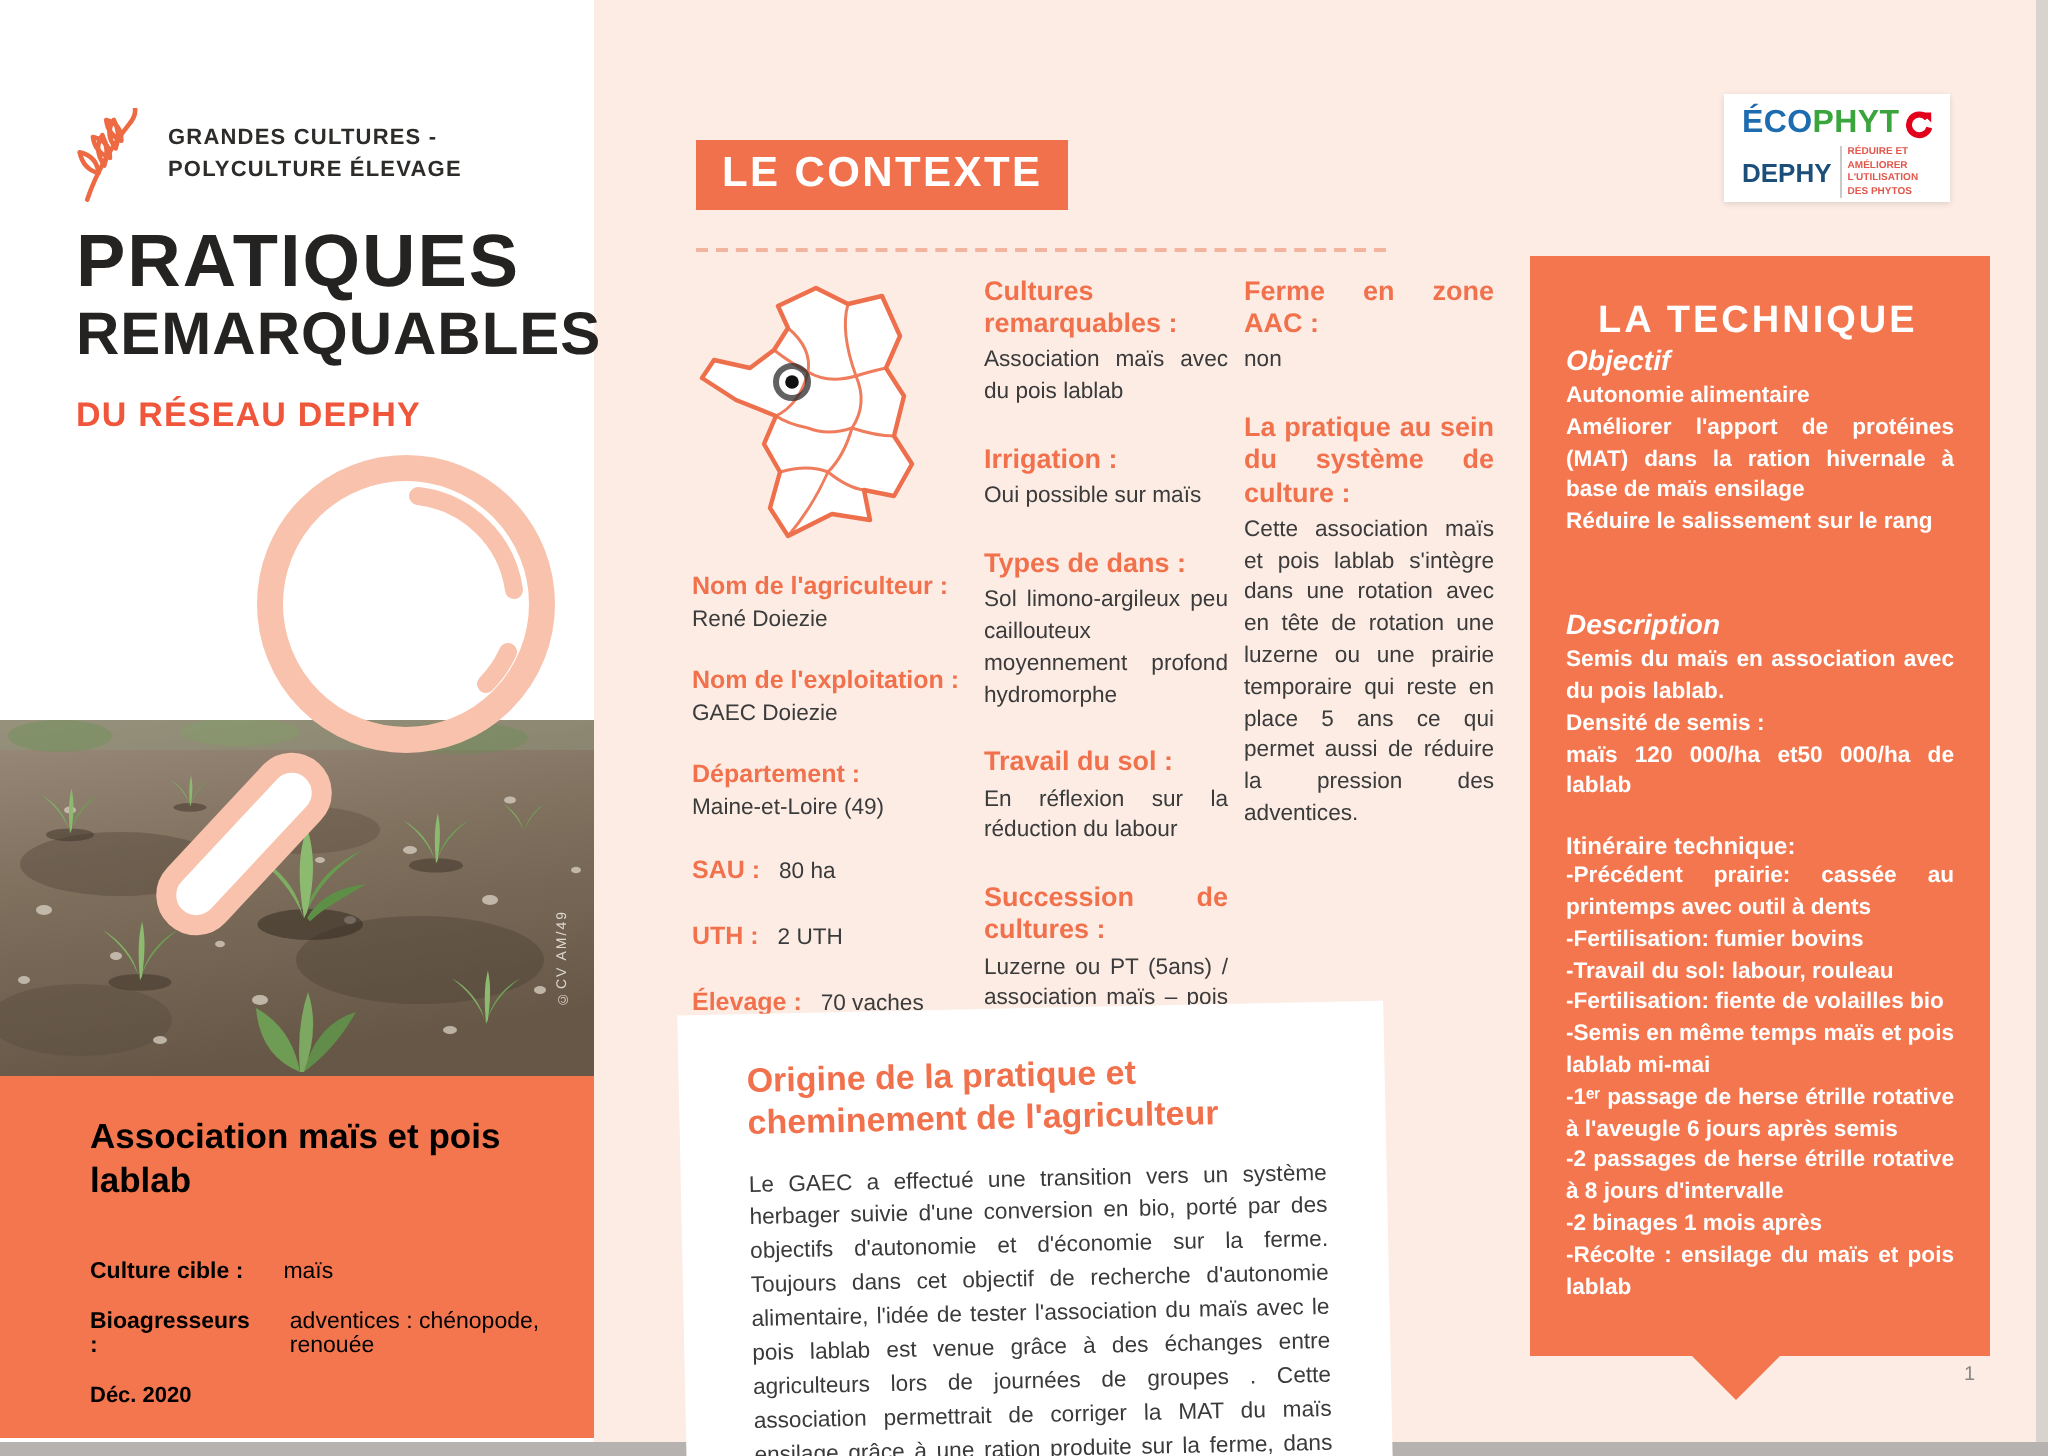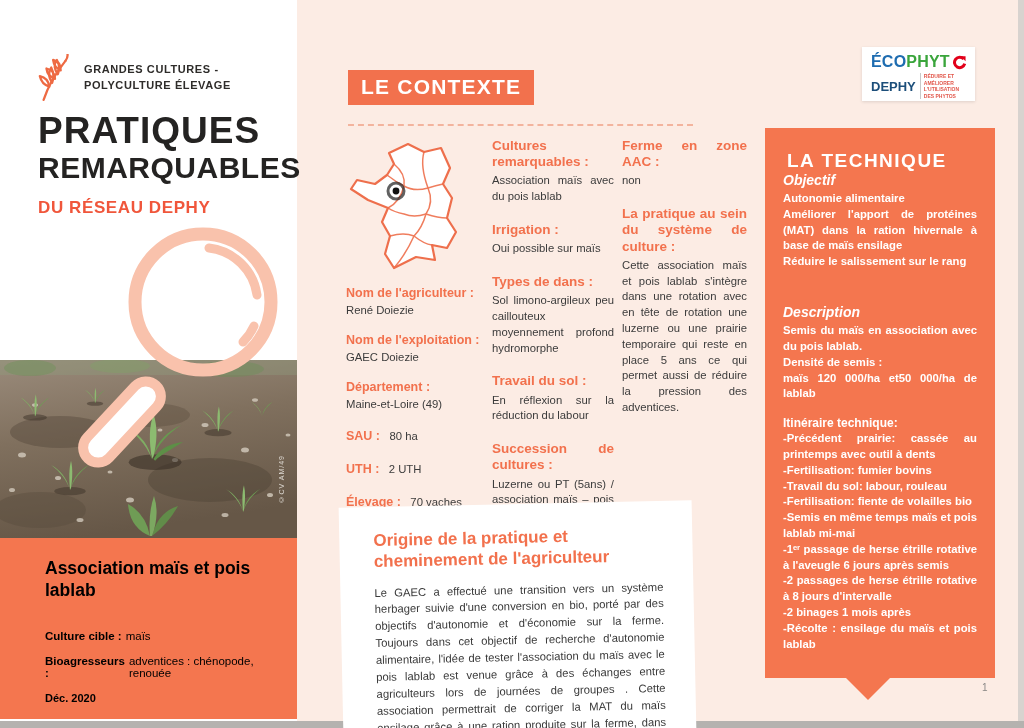--- a/index.html
+++ b/index.html
@@ -14,21 +14,21 @@
   .title1 { position:absolute; left:38px; top:110px; font-size:37px; font-weight:900; color:#242322; letter-spacing:1px; }
   .title2 { position:absolute; left:38px; top:151px; font-size:30px; font-weight:900; color:#242322; letter-spacing:.5px; }
   .subtitle { position:absolute; left:38px; top:198px; font-size:17px; font-weight:800; color:#f0563b; letter-spacing:.6px; }
   .magnifier { position:absolute; left:78px; top:220px; z-index:3; }
   .photo { position:absolute; left:0; top:360px; width:297px; height:178px; overflow:hidden; }
   .credit { position:absolute; left:278px; top:455px; z-index:4; color:#e8e4de; font-size:7px; letter-spacing:1px;
             writing-mode:vertical-rl; transform:rotate(180deg); opacity:.9; }
   .left-panel { position:absolute; left:0; top:538px; width:297px; height:181px; background:#f4764f; color:#000000; }
   .lp-title { margin:20px 0 0 45px; width:215px; font-size:17.5px; font-weight:800; line-height:1.25; }
   .lp-fields { position:absolute; left:45px; top:92px; width:240px; }
-  .lp-row { display:flex; gap:4px; margin-bottom:13px; font-size:11.5px; align-items:baseline; }
+  .lp-row { display:flex; gap:20px; margin-bottom:13px; font-size:11.5px; align-items:baseline; }
   .lp-label { font-weight:800; }
   .lp-date { font-size:11px; font-weight:700; margin-top:2px; }
   
   .context-badge { position:absolute; left:348px; top:70px; background:#f2714d; color:#fff;
     font-size:21px; font-weight:800; letter-spacing:1.2px; padding:5px 13px 6px; }
   .dashes { position:absolute; left:348px; top:124px; width:345px; border-top:2px dashed #f3b49e; }
   .map { position:absolute; left:344px; top:136px; }
   .col { position:absolute; }
   .col1 { left:346px; top:286px; width:138px; }
   .col2 { left:492px; top:138px; width:122px; }
@@ -42,21 +42,21 @@
   .col2 .field, .col3 .field { margin-bottom:17px; }
   
   .origin-box { position:absolute; left:341px; top:504px; width:353px; height:230px; background:#ffffff;
     transform:rotate(-1.2deg); z-index:2; }
   .origin-inner { padding:23px 30px 0 34px; }
   .o-heading { color:#f2714d; font-size:17px; font-weight:800; line-height:1.25; margin:0 0 12px 0; }
   .o-body { font-size:11.3px; color:#3a3a3a; text-align:justify; line-height:1.5; }
   
   .tech-box { position:absolute; left:765px; top:128px; width:230px; height:550px; background:#f4764f; color:#fff;
     box-sizing:border-box; padding:14px 18px; overflow:hidden; }
-  .t-heading { font-size:19px; font-weight:800; letter-spacing:1.5px; margin:8px 0 0 4px; }
+  .t-heading { font-size:19px; font-weight:800; letter-spacing:1.5px; margin:8px 0 0 16px; }
   .t-sub { font-style:italic; font-weight:800; font-size:14px; margin:0 0 3px 0; }
   .t-obj { }
   .t-line { font-size:11.3px; line-height:1.4; text-align:justify; font-weight:600; }
   .t-desc { margin-top:34px; }
   .t-itin { margin-top:14px; }
   .it-label { font-weight:800; font-size:12px; margin-bottom:1px; }
   .tail { position:absolute; left:845px; top:677px; width:0; height:0; z-index:1;
     border-left:23px solid transparent; border-right:23px solid transparent; border-top:23px solid #f4764f; }
   .page-num { position:absolute; left:982px; top:682px; color:#8a8886; font-size:10px; }
   

